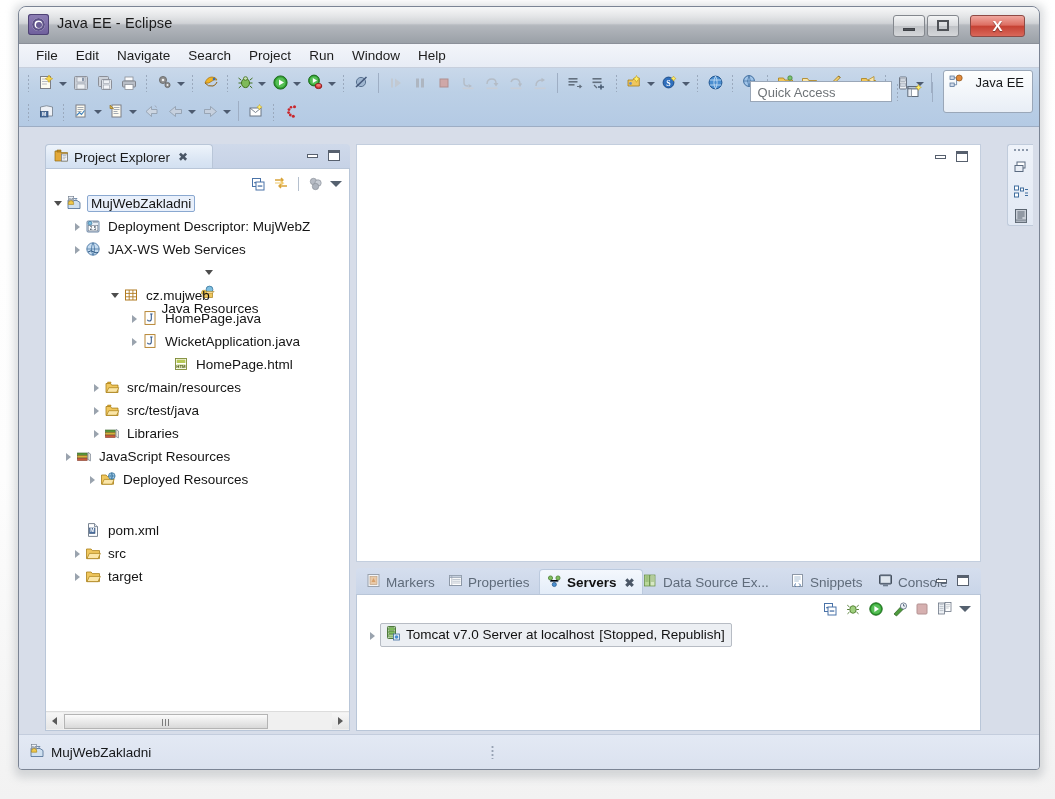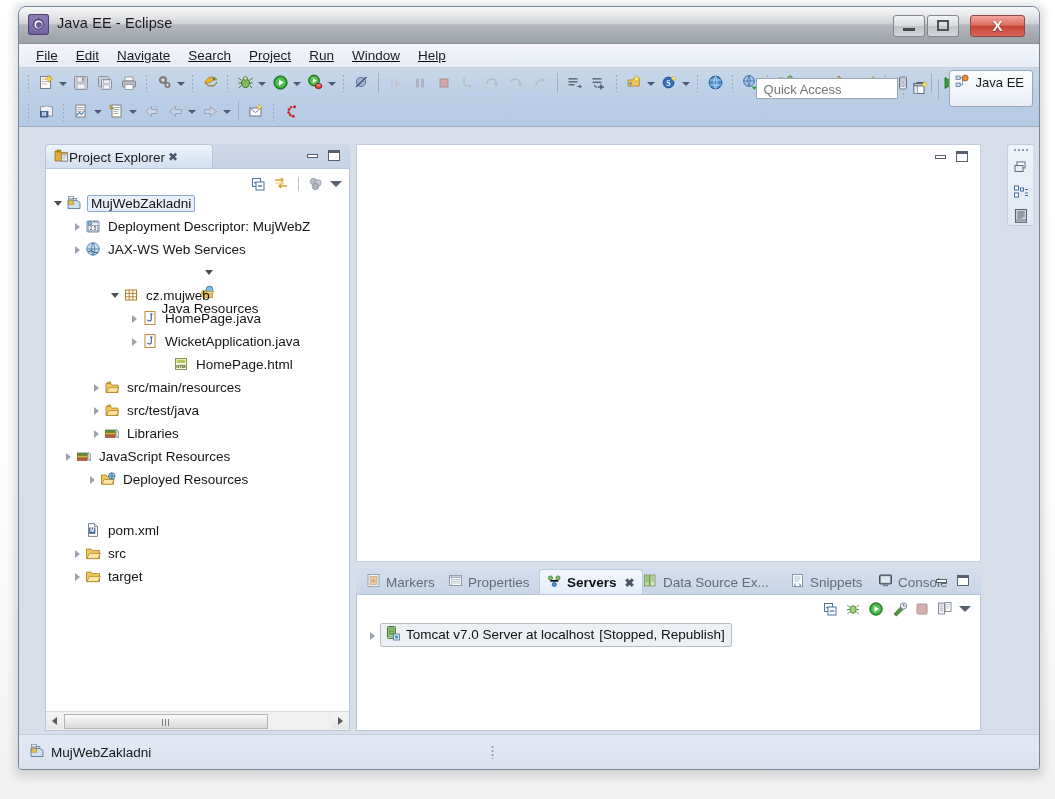--- a/index.html
+++ b/index.html
@@ -78,21 +78,21 @@
   .wbtn .g-max{position:absolute;left:9px;top:4px;width:12px;height:11px;border:2px solid #4f5257;box-sizing:border-box;}
   .wbtn .g-x{
     position:absolute;left:0;right:0;top:1px;text-align:center;
     font-size:15px;font-weight:bold;color:#ffffff;line-height:17px;
     text-shadow:0 1px 1px rgba(0,0,0,.45);
   }
   
   #menubar{
     height:23px;background:linear-gradient(180deg,#f3f5fa 0%,#e7ecf5 100%);
     border-bottom:1px solid #c7cfdd;
-    padding-left:8px;display:flex;align-items:center;text-decoration:underline;
+    padding-left:8px;display:flex;align-items:center;
   }
   #menubar .mi{
     font-size:13.5px;color:#1c1c1c;padding:2px 9px;cursor:default;border-radius:2px;
   }
   
   #toolbars{
     background:linear-gradient(180deg,#c9d8ea 0%,#bcd0e6 40%,#b4cae4 100%);
     border-bottom:1px solid #9dadc4;
     padding:0 0 1px 0;
   }
@@ -120,34 +120,34 @@
   #quickwrap{
     position:absolute;right:6px;top:2px;display:flex;align-items:center;
   }
   #quickaccess{
     width:142px;height:21px;background:#ffffff;border:1px solid #9aa7b8;
     font-size:13px;color:#6f7478;padding:1px 0 0 7px;box-sizing:border-box;
     font-family:"Liberation Sans",sans-serif;
   }
   #quickaccess::placeholder{color:#6f7478;opacity:1;}
   .persp-tab{
-    height:23px;display:flex;align-items:center;gap:6px;
+    height:23px;display:flex;align-items:center;gap:12px;
     border:1px solid #9aa7b8;border-radius:3px;
     background:linear-gradient(180deg,#fdfefe 0%,#e8eef6 100%);
-    padding:0 8px 12px 5px;font-size:13px;color:#16181a;margin-left:5px;
+    padding:0 8px 18px 5px;font-size:13px;color:#16181a;margin-left:5px;
   }
   
   #body{
     position:absolute;left:0;right:0;top:133px;bottom:34px;
     background:#d7dde9;
   }
   
   .part{position:absolute;}
   .view-tab{
-    position:absolute;left:0;top:0;height:25px;display:flex;align-items:center;
+    position:absolute;left:0;top:0;height:25px;display:flex;align-items:center;gap:5px;
     padding:0 9px 0 8px;
     background:linear-gradient(180deg,#dde6f3 0%,#cfdaeb 100%);
     border:1px solid #b9c6d8;border-bottom:none;
     border-radius:4px 4px 0 0;
     font-size:13.5px;color:#1b1b1b;
     box-sizing:border-box;
   }
   .view-tab.active{
     background:linear-gradient(180deg,#eef4fb 0%,#dbe6f4 60%,#d2e0f1 100%);
   }

